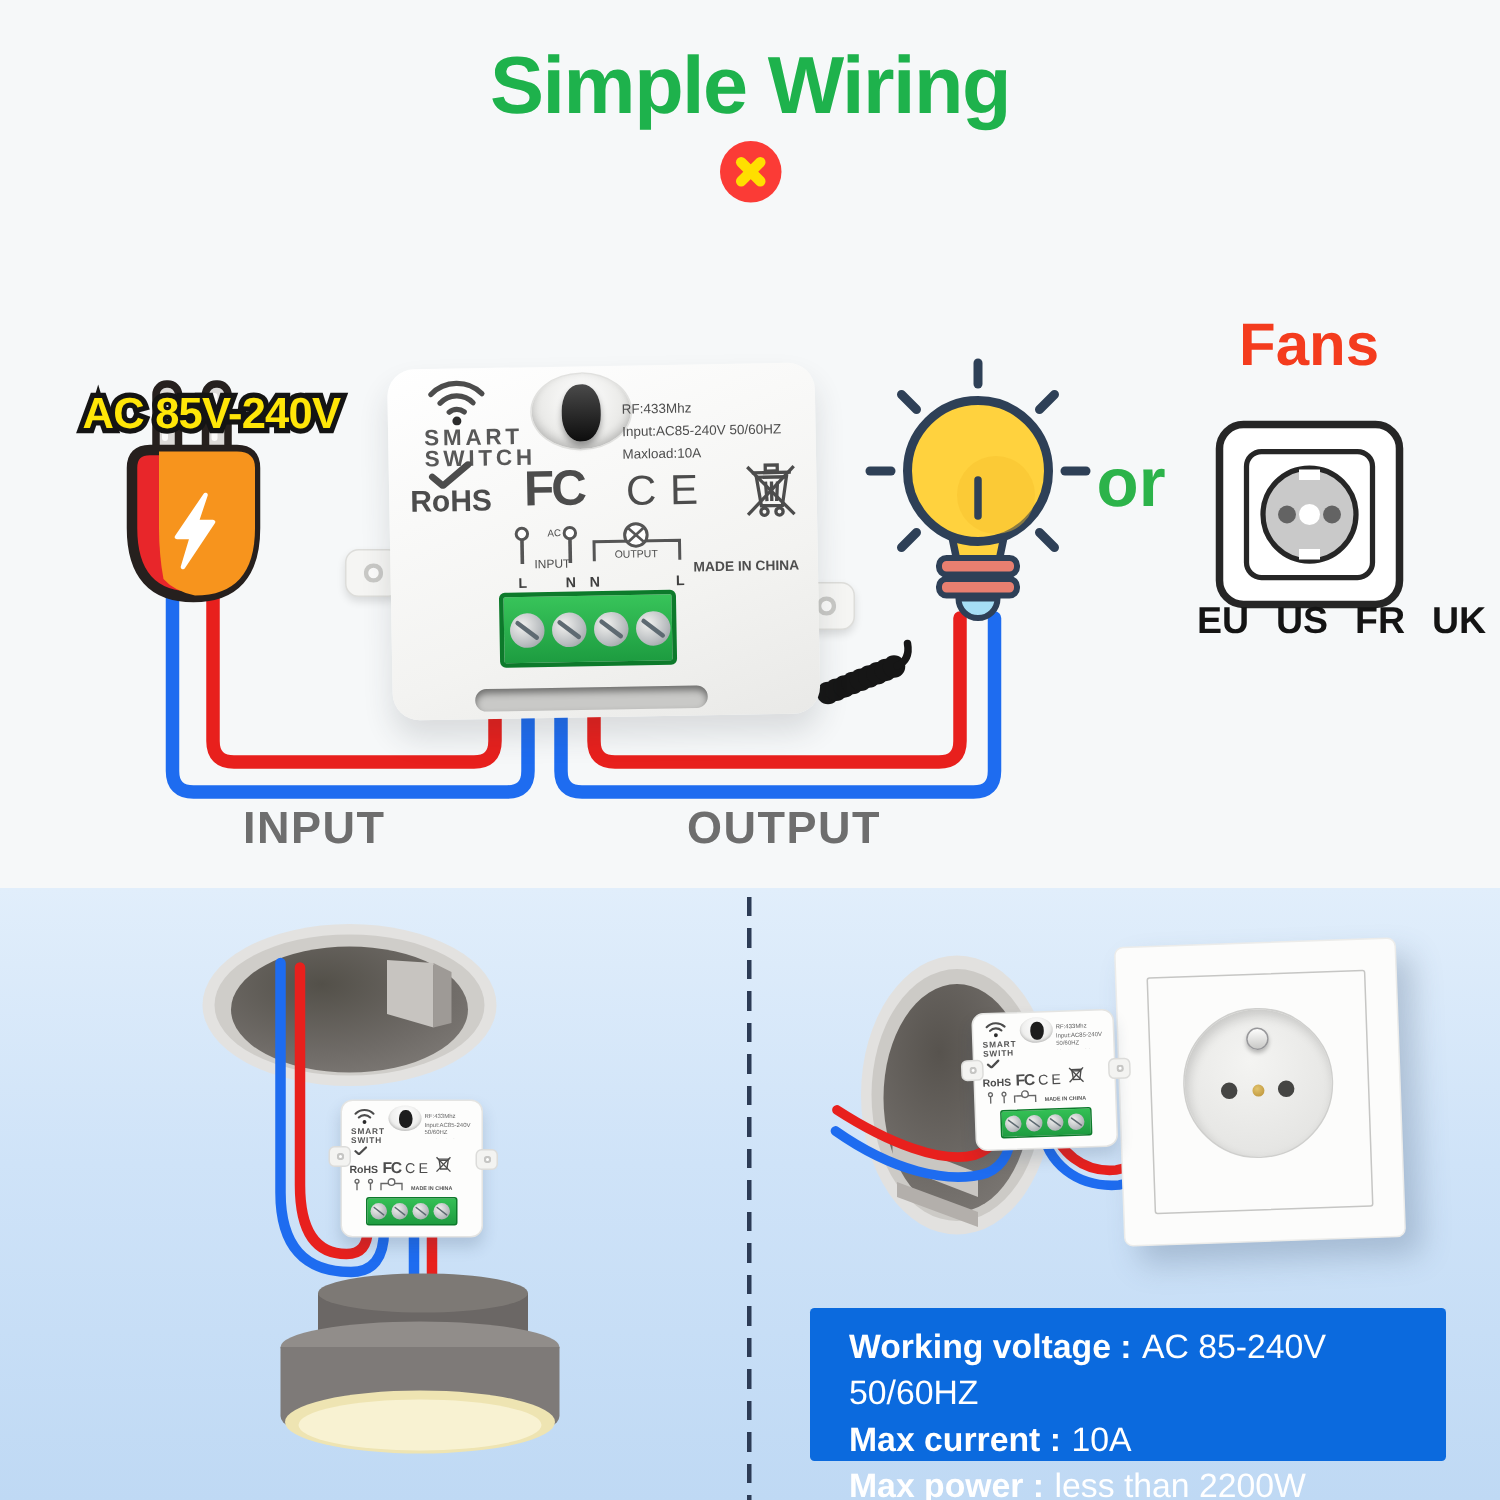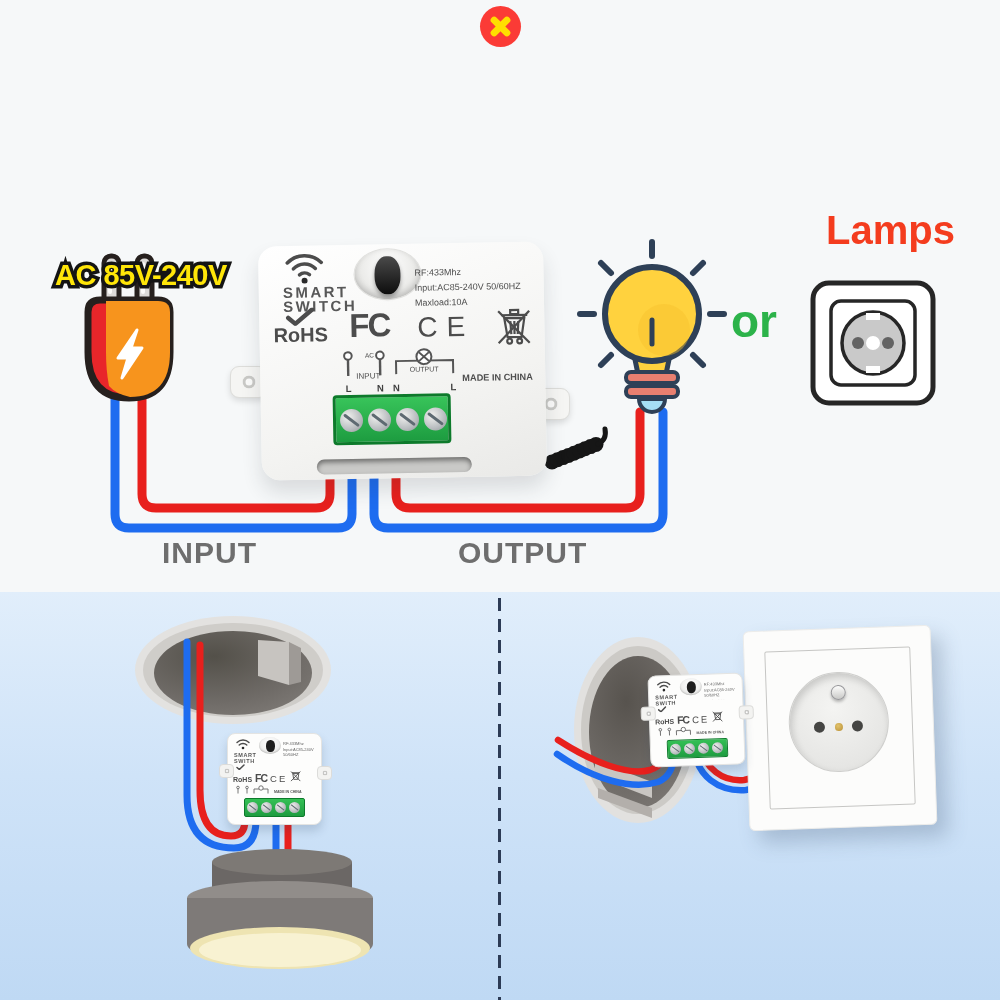--- a/index.html
+++ b/index.html
@@ -96,20 +96,21 @@
   .spec-line{font-size:22.5px;line-height:31px;}
   .spec-line b{font-weight:700;margin-right:7px;}
 </style>
 </head>
 <body>
 
 <div id="stage">
 
   <div id="top-section">
 
+    <div id="page-title">Simple Wiring</div>
 
     <div id="warning-row">
       <span id="warning-badge">
           <i class="b1"></i>
           <i class="b2"></i>
         </span>
     </div>
 
     <svg class="abs" style="left:0;top:0" width="1000" height="592" viewBox="0 0 1000 592">
 
@@ -176,22 +177,23 @@
         <rect x="831" y="301" width="84" height="84" rx="10" fill="#ffffff" stroke="#262626" stroke-width="3.5"></rect>
         <circle cx="873" cy="343" r="31" fill="#c9c9c9" stroke="#262626" stroke-width="3.5"></circle>
         <rect x="866" y="313" width="14" height="7" fill="#ffffff"></rect>
         <rect x="866" y="366" width="14" height="7" fill="#ffffff"></rect>
         <circle cx="858" cy="343" r="6" fill="#636363"></circle>
         <circle cx="888" cy="343" r="6" fill="#636363"></circle>
         <circle cx="873" cy="343" r="7" fill="#ffffff"></circle>
       </g>
     </svg>
 
-    <span class="abs red-heading" style="left:826px;top:208px">Lamps</span>
+    <span class="abs red-heading" style="left:826px;top:208px">Fans</span>
     <span class="abs" id="or-label" style="left:731px;top:294px">or</span>
+    <span class="abs" id="plug-types" style="left:798px;top:400px">EU US FR UK</span>
     <span class="abs io-label" style="left:162px;top:536px">INPUT</span>
     <span class="abs io-label" style="left:458px;top:536px">OUTPUT</span>
 
     <div class="abs ear" style="left:230px;top:366px;width:36px;height:30px"></div>
     <div class="abs ear" style="left:532px;top:388px;width:36px;height:30px"></div>
 
     <div class="abs" id="device">
       <svg class="abs" style="left:24px;top:4px" width="44" height="34" viewBox="0 0 44 34">
         <g fill="none" stroke="#4c4c4c" stroke-width="3.5" stroke-linecap="round">
           <path d="M5,13 a24,24 0 0 1 34,0"></path>
@@ -437,14 +439,25 @@
         <text x="40" y="8" font-size="3.6" font-weight="700" fill="#555">MADE IN CHINA</text>
       </svg>
       <div class="ms-block">
         <div class="screw" style="left:2px;top:3px;width:11px;height:11px"></div>
         <div class="screw" style="left:16px;top:3px;width:11px;height:11px"></div>
         <div class="screw" style="left:30px;top:3px;width:11px;height:11px"></div>
         <div class="screw" style="left:44px;top:3px;width:11px;height:11px"></div>
       </div>
     </div>
 
+    <div class="abs" id="specs-box">
+      <div class="spec-line">
+        <b>Working voltage :</b><span>AC 85-240V 50/60HZ</span>
+      </div>
+      <div class="spec-line">
+        <b>Max current :</b><span>10A</span>
+      </div>
+      <div class="spec-line">
+        <b>Max power :</b><span>less than 2200W</span>
+      </div>
+    </div>
   </div>
 </div>
 
 </body></html>

